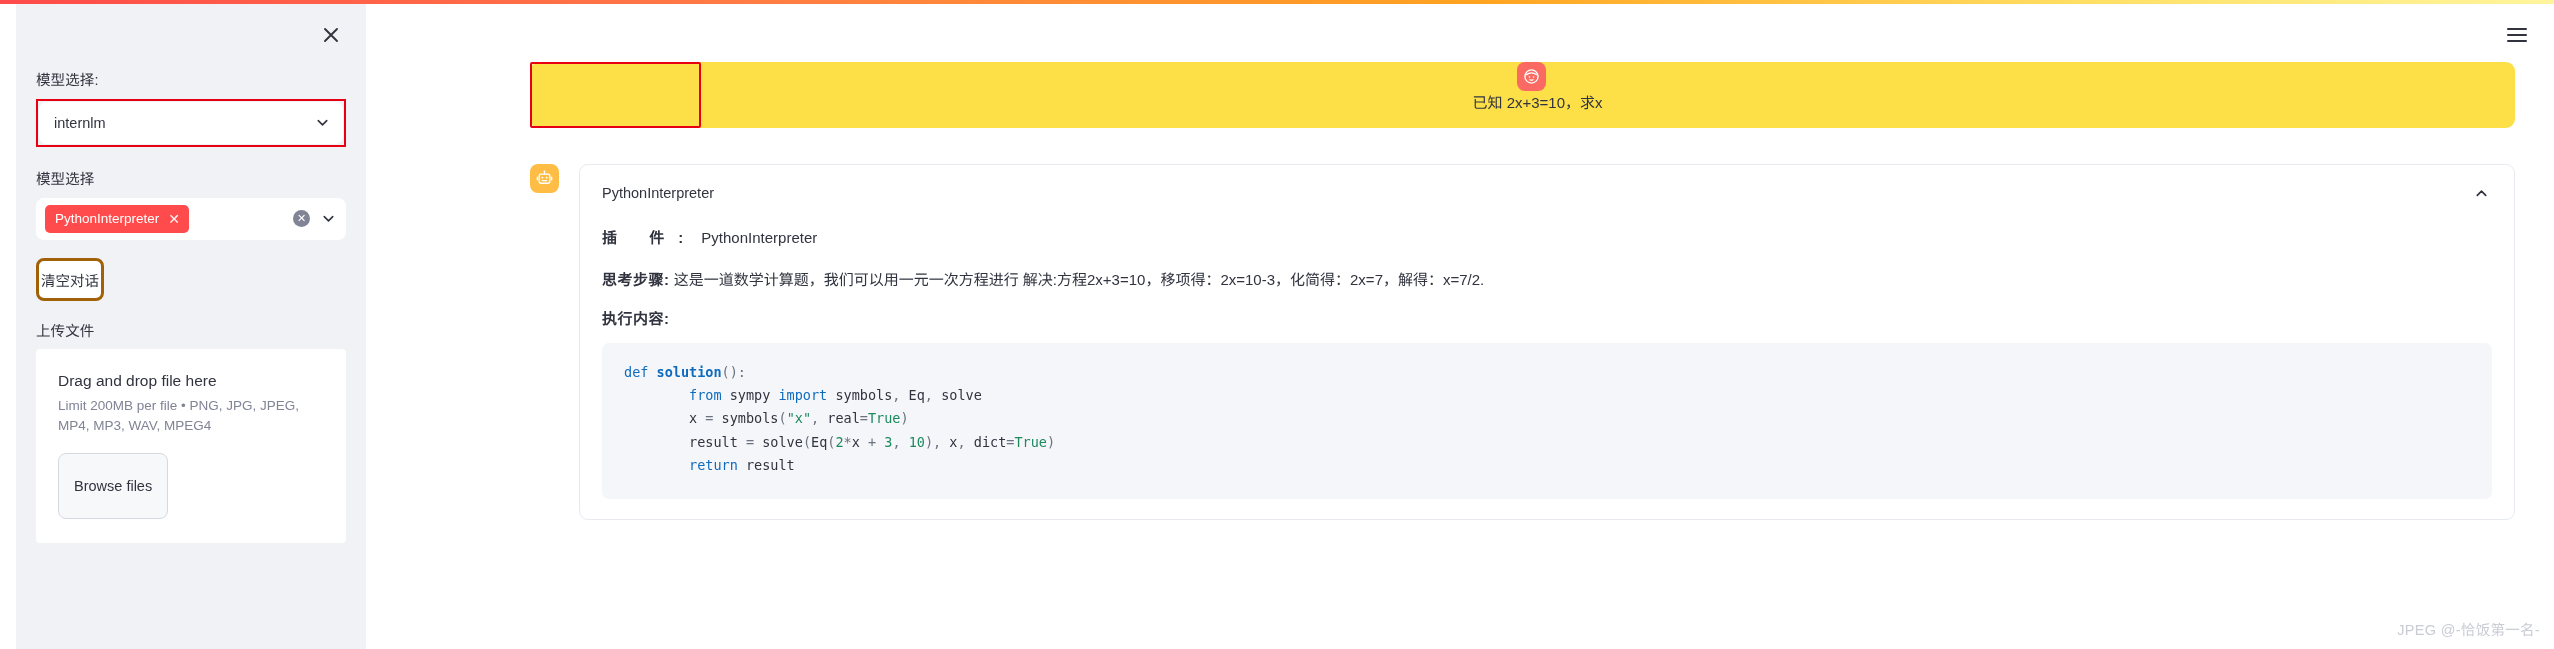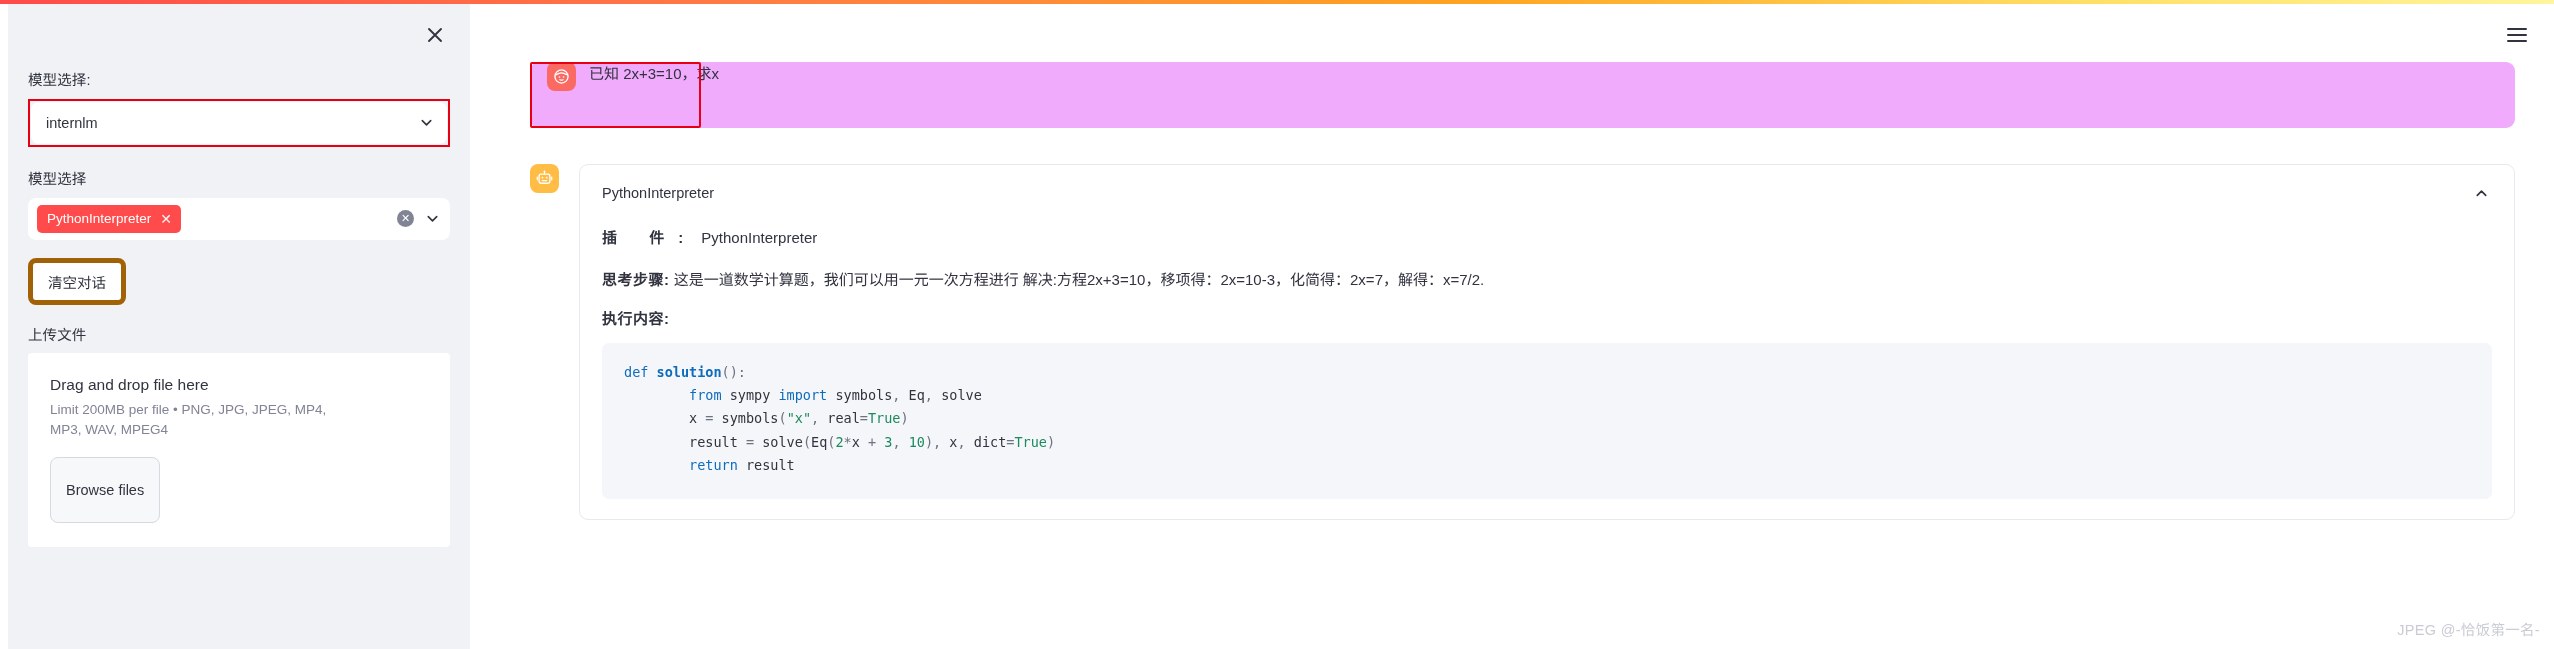--- a/index.html
+++ b/index.html
@@ -27,22 +27,22 @@
   
   #app {
     position: relative;
     width: 2554px;
     height: 649px;
   }
 
   
   #sidebar {
     position: absolute;
-    top: 0; left: 8px;
-    width: 462px;
+    top: 0; left: 16px;
+    width: 350px;
     height: 649px;
     background: #f0f2f6;
     z-index: 20;
   }
 
   #sidebar-close {
     position: absolute;
     top: 18px;
     right: 18px;
     width: 34px;
@@ -149,25 +149,25 @@
     display:flex; align-items:center; justify-content:center;
     color:#31333f; cursor:pointer; flex:none;
   }
 
   
   #clear-btn {
     display: inline-flex;
     align-items: center;
     justify-content: center;
     background: #ffffff;
-    border: 5px solid #a16207;
+    border: 3px solid #a16207;
     border-radius: 8px;
     color: #31333f;
     font-size: 14.5px;
-    padding: 8px 15px;
+    padding: 8px 2px;
     cursor: pointer;
     margin-bottom: 20px;
     font-family: inherit;
   }
 
   
   #uploader {
     background: #ffffff;
     border-radius: 4px;
     padding: 23px 22px 24px 22px;
@@ -235,25 +235,27 @@
   #chat-area {
     position: absolute;
     top: 62px;
     left: 105px;
     width: 1985px;
   }
 
   
   #user-row {
     position: relative;
-    background: #f0abfc;
+    background: #fde047;
     border-radius: 9px;
     height: 66px;
     display: flex;
+    align-items: center;
     padding-left: 17px;
+    flex-direction: column;
   }
   #user-annot {
     position: absolute;
     left: 0;
     top: 0;
     width: 171px;
     height: 66px;
     border: 2.5px solid #e60012;
     border-radius: 2px;
     pointer-events: none;

